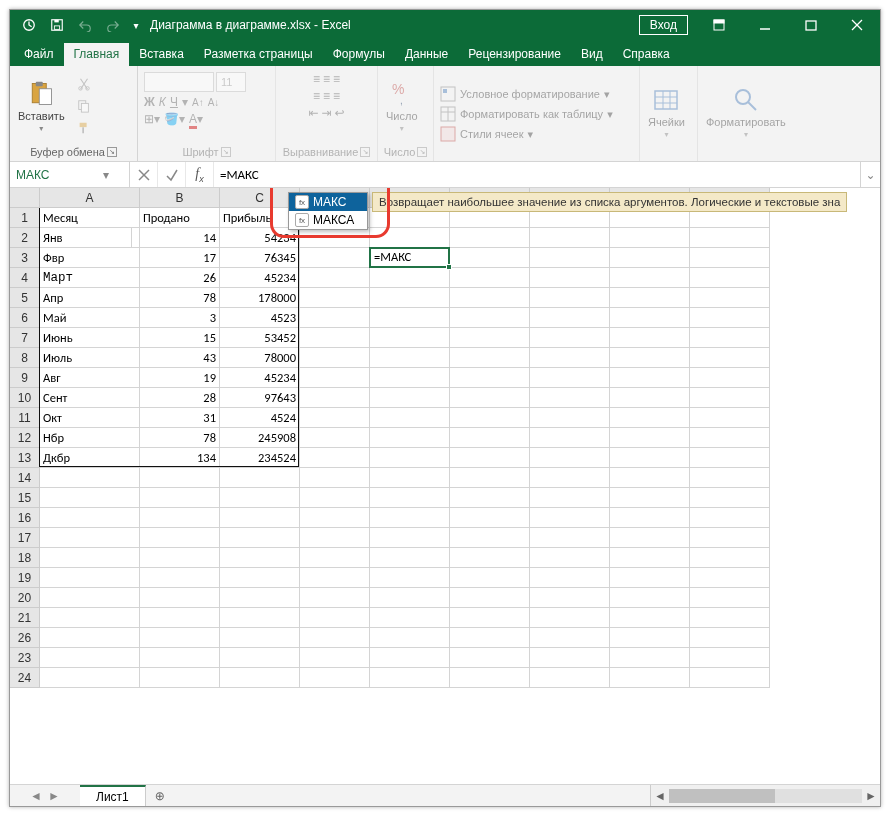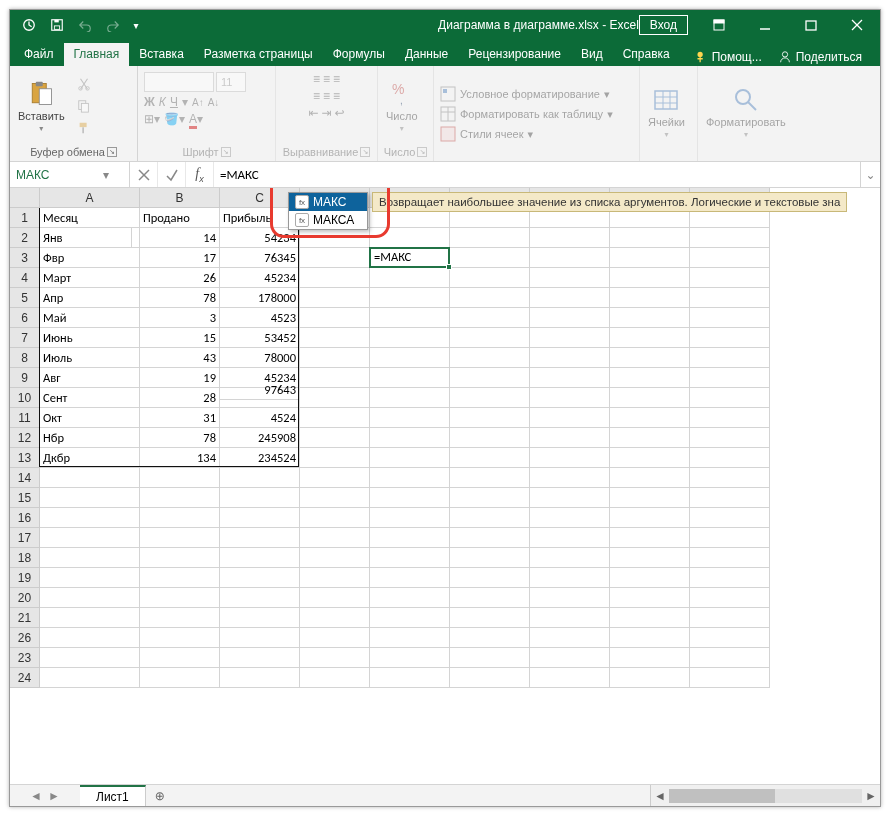--- a/index.html
+++ b/index.html
@@ -4,21 +4,21 @@
 <style>
 * { box-sizing: border-box; margin: 0; padding: 0; font-family: 'Segoe UI', Tahoma, sans-serif; }
 body { width: 890px; height: 816px; background: #fff; overflow: hidden; position: relative; font-size: 12px; }
 .window { width: 872px; height: 798px; margin: 9px; border: 1px solid #999; background: #fff; display: flex; flex-direction: column; box-shadow: 0 0 4px rgba(0,0,0,0.3); }
 
 
 .titlebar { height: 30px; background: #0c6b38; color: #fff; display: flex; align-items: center; font-size: 12px; }
 .titlebar .qat { display: flex; align-items: center; padding: 0 6px; gap: 2px; }
 .titlebar .qat-btn { width: 26px; height: 26px; display: flex; align-items: center; justify-content: center; color: #fff; cursor: pointer; }
 .titlebar .qat-btn svg { width: 14px; height: 14px; }
-.titlebar .title { flex: 1; text-align: right; color: #fff; }
+.titlebar .title { flex: 1; text-align: left; color: #fff; }
 .titlebar .controls { display: flex; align-items: center; }
 .titlebar .signin { border: 1px solid #fff; padding: 2px 10px; margin-right: 8px; cursor: pointer; }
 .titlebar .wbtn { width: 46px; height: 30px; display: flex; align-items: center; justify-content: center; cursor: pointer; }
 .titlebar .wbtn svg { width: 12px; height: 12px; stroke: #fff; }
 
 
 .ribbon-tabs { height: 26px; background: #0c6b38; display: flex; align-items: flex-end; padding: 0 4px; }
 .ribbon-tab { padding: 4px 10px 5px; color: #fff; cursor: pointer; font-size: 12px; }
 .ribbon-tab.active { background: #f3f3f3; color: #217346; }
 .ribbon-tab.file { color: #fff; }
@@ -166,36 +166,20 @@
     <div class="ribbon-tab file">Файл</div>
     <div class="ribbon-tab active">Главная</div>
     <div class="ribbon-tab">Вставка</div>
     <div class="ribbon-tab">Разметка страницы</div>
     <div class="ribbon-tab">Формулы</div>
     <div class="ribbon-tab">Данные</div>
     <div class="ribbon-tab">Рецензирование</div>
     <div class="ribbon-tab">Вид</div>
     <div class="ribbon-tab">Справка</div>
     <div class="ribbon-spacer"></div>
-    <div class="ribbon-extra">
-      <div class="seg">
-          <svg viewBox="0 0 16 16">
-            <circle cx="7" cy="5" r="3" fill="#ffd54f"></circle>
-            <path d="M7 8 L7 14 M4 10 L10 10" stroke="#ffd54f" stroke-width="1.5"></path>
-          </svg>
-          <span>Помощ...</span>
-        </div>
-      <div class="seg">
-          <svg viewBox="0 0 16 16">
-            <circle cx="8" cy="5" r="3" fill="none" stroke="#fff"></circle>
-            <path d="M3 14 A5 5 0 0 1 13 14" fill="none" stroke="#fff"></path>
-          </svg>
-          <span>Поделиться</span>
-        </div>
-    </div>
   </div>
 
   <div class="ribbon">
     <div class="ribbon-group" style="width:128px">
       <div class="body">
         <div class="big-btn">
           <svg viewBox="0 0 32 32">
               <rect x="6" y="4" width="16" height="22" fill="#d9a441" stroke="#a67a2a"></rect>
               <rect x="10" y="2" width="8" height="5" rx="1" fill="#888"></rect>
               <rect x="14" y="10" width="14" height="18" fill="#fff" stroke="#888"></rect>
@@ -635,41 +619,41 @@
           <div class="cell" style="left: 650px; top: 460px; width: 80px;"></div>
           <div class="cell" style="left: 0px; top: 0px; width: 100px;">Месяц</div>
           <div class="cell" style="left: 100px; top: 0px; width: 80px;">Продано</div>
           <div class="cell" style="left: 180px; top: 0px; width: 80px;">Прибыль</div>
           <div class="cell" style="left: 0px; top: 20px; width: 92px;">Янв</div>
           <div class="cell num" style="left: 100px; top: 20px; width: 80px;">14</div>
           <div class="cell num" style="left: 180px; top: 20px; width: 80px;">54234</div>
           <div class="cell" style="left: 0px; top: 40px; width: 100px;">Фвр</div>
           <div class="cell num" style="left: 100px; top: 40px; width: 80px;">17</div>
           <div class="cell num" style="left: 180px; top: 40px; width: 80px;">76345</div>
-          <div class="cell" style="left: 0px; top: 60px; width: 100px;">Март</div>
+          <div class="cell" style="left: 0px; top: 60px; width: 100px; font-family: Liberation Mono, monospace;">Март</div>
           <div class="cell num" style="left: 100px; top: 60px; width: 80px;">26</div>
           <div class="cell num" style="left: 180px; top: 60px; width: 80px;">45234</div>
           <div class="cell" style="left: 0px; top: 80px; width: 100px;">Апр</div>
           <div class="cell num" style="left: 100px; top: 80px; width: 80px;">78</div>
           <div class="cell num" style="left: 180px; top: 80px; width: 80px;">178000</div>
           <div class="cell" style="left: 0px; top: 100px; width: 100px;">Май</div>
           <div class="cell num" style="left: 100px; top: 100px; width: 80px;">3</div>
           <div class="cell num" style="left: 180px; top: 100px; width: 80px;">4523</div>
           <div class="cell" style="left: 0px; top: 120px; width: 100px;">Июнь</div>
           <div class="cell num" style="left: 100px; top: 120px; width: 80px;">15</div>
           <div class="cell num" style="left: 180px; top: 120px; width: 80px;">53452</div>
           <div class="cell" style="left: 0px; top: 140px; width: 100px;">Июль</div>
           <div class="cell num" style="left: 100px; top: 140px; width: 80px;">43</div>
           <div class="cell num" style="left: 180px; top: 140px; width: 80px;">78000</div>
           <div class="cell" style="left: 0px; top: 160px; width: 100px;">Авг</div>
           <div class="cell num" style="left: 100px; top: 160px; width: 80px;">19</div>
           <div class="cell num" style="left: 180px; top: 160px; width: 80px;">45234</div>
           <div class="cell" style="left: 0px; top: 180px; width: 100px;">Сент</div>
           <div class="cell num" style="left: 100px; top: 180px; width: 80px;">28</div>
-          <div class="cell num" style="left: 180px; top: 172px; width: 80px;">97643</div>
+          <div class="cell num" style="left: 180px; top: 180px; width: 80px;">97643</div>
           <div class="cell" style="left: 0px; top: 200px; width: 100px;">Окт</div>
           <div class="cell num" style="left: 100px; top: 200px; width: 80px;">31</div>
           <div class="cell num" style="left: 180px; top: 200px; width: 80px;">4524</div>
           <div class="cell" style="left: 0px; top: 220px; width: 100px;">Нбр</div>
           <div class="cell num" style="left: 100px; top: 220px; width: 80px;">78</div>
           <div class="cell num" style="left: 180px; top: 220px; width: 80px;">245908</div>
           <div class="cell" style="left: 0px; top: 240px; width: 100px;">Дкбр</div>
           <div class="cell num" style="left: 100px; top: 240px; width: 80px;">134</div>
           <div class="cell num" style="left: 180px; top: 240px; width: 80px;">234524</div>
           <div class="data-area" style="left: -1px; top: -1px; width: 260px; height: 260px; pointer-events: none;"></div>

